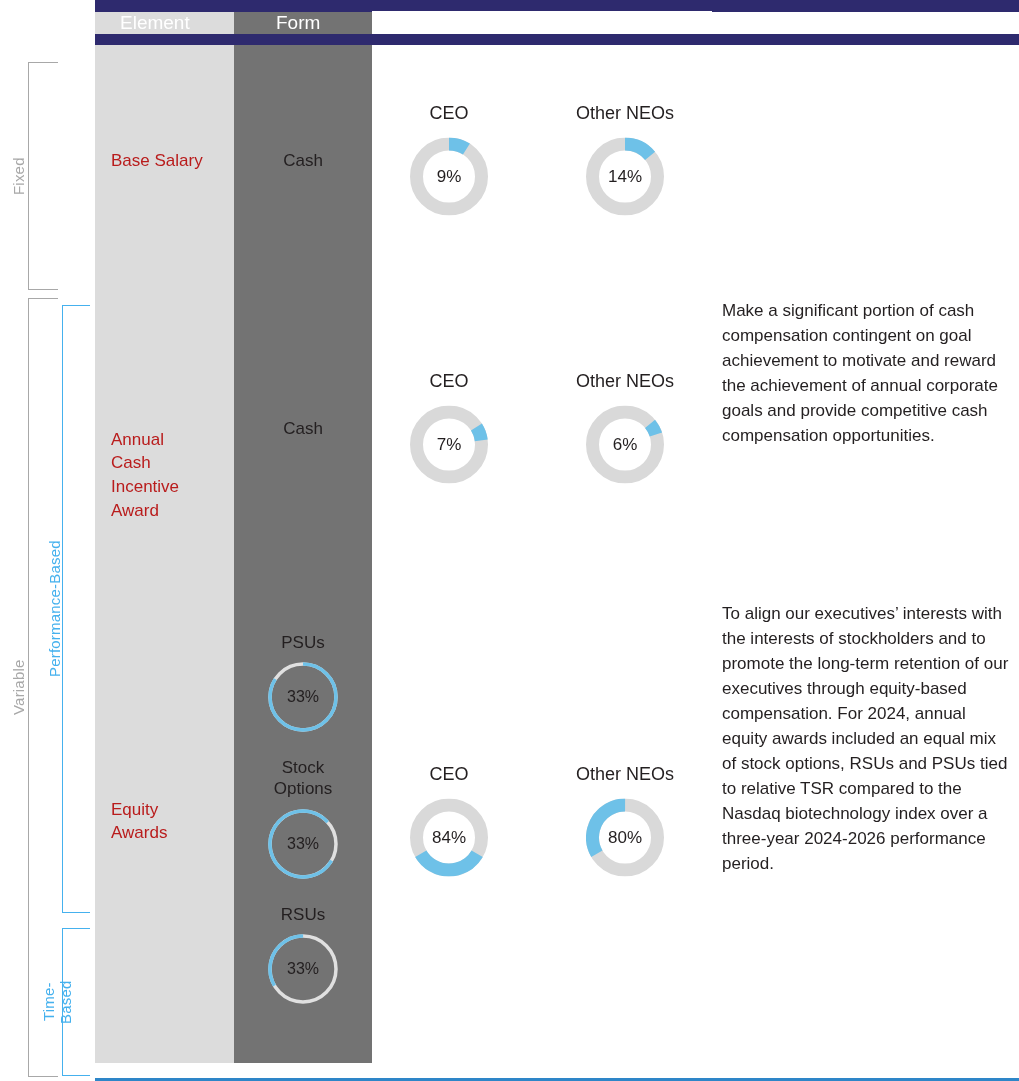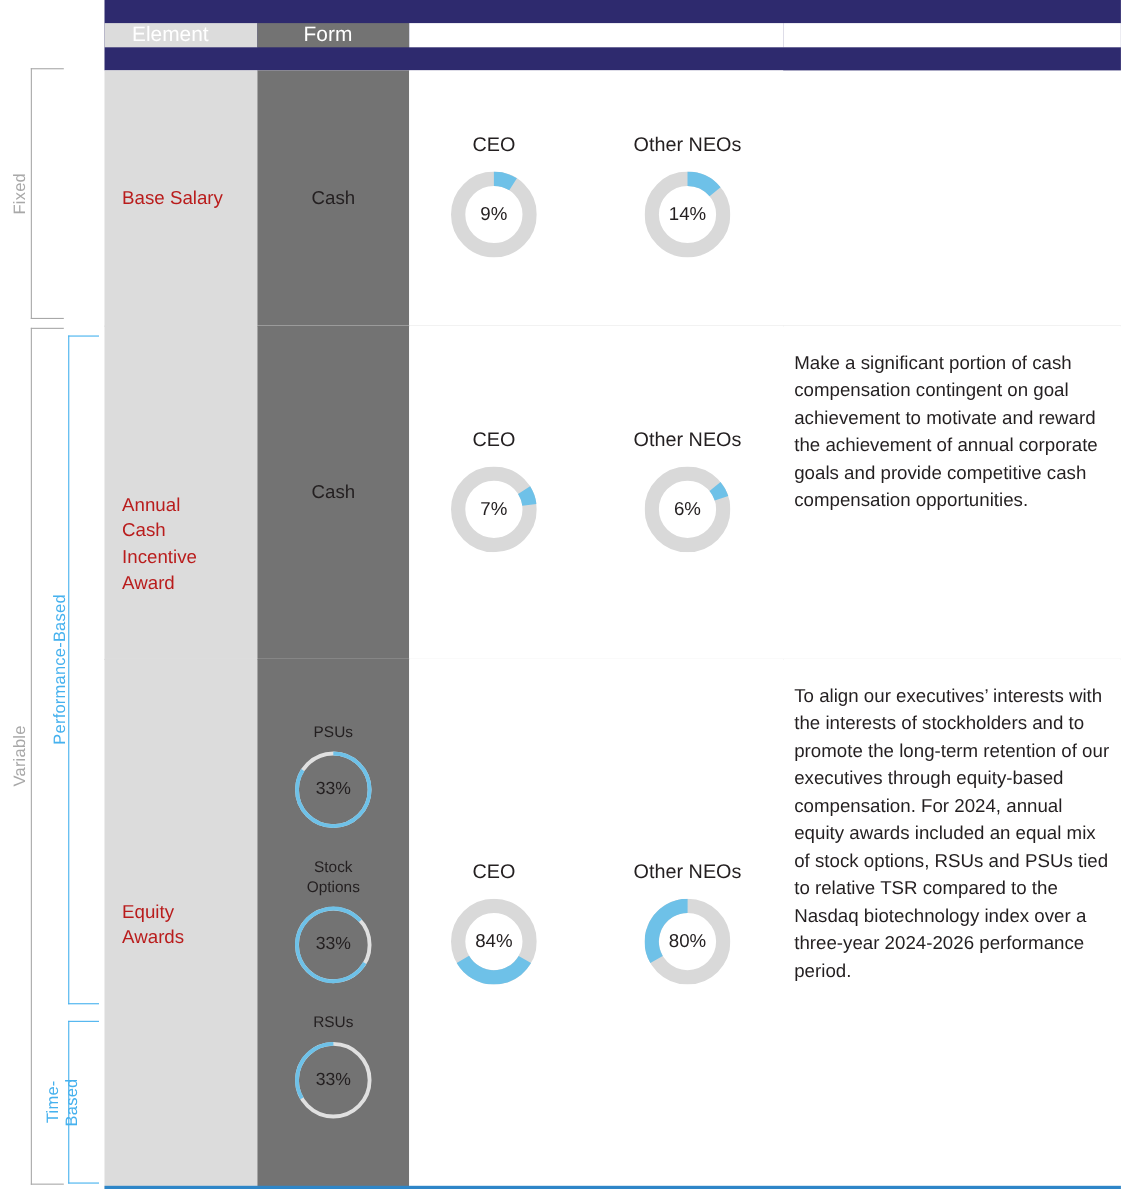--- a/index.html
+++ b/index.html
@@ -47,21 +47,21 @@
 
   
   .table {
     position: absolute;
     left: 95px; top: 0;
     width: 924px;
     height: 1081px;
   }
   .thead {
     display: flex;
-    height: 64px;
+    height: 45px;
     background: #2e2a6e;
     color: #ffffff;
     align-items: center;
   }
   .th { font-size: 19px; }
   .th.c-element   { width: 139px; padding-left: 25px; }
   .th.c-form      { width: 138px; padding-left: 42px; }
   .th.c-paymix    { width: 340px; text-align: center; }
   .th.c-objective { width: 307px; text-align: center; }
   .sup { font-size: 11px; vertical-align: super; }
@@ -142,21 +142,21 @@
     position: absolute;
     left: 0; right: 0; top: 0; bottom: 0;
     display: flex;
     flex-direction: column;
     justify-content: center;
     align-items: center;
     gap: 20px;
   }
   .mini-block { text-align: center; }
   .mini-caption {
-    font-size: 14px;
+    font-size: 17px;
     color: #231f20;
     line-height: 1.22;
     margin-bottom: 7px;
   }
 
   .bottom-rule {
     position: absolute;
     left: 95px;
     bottom: 0;
     width: 924px;

